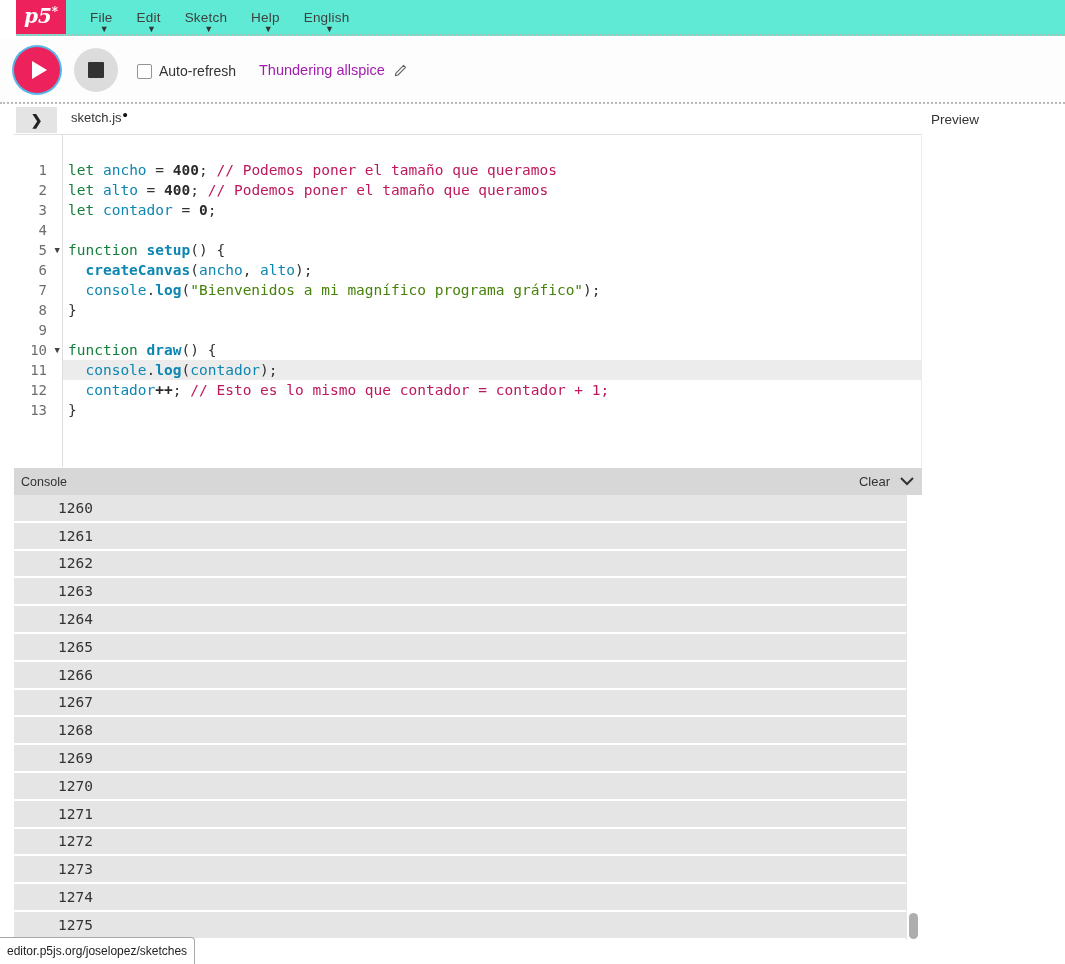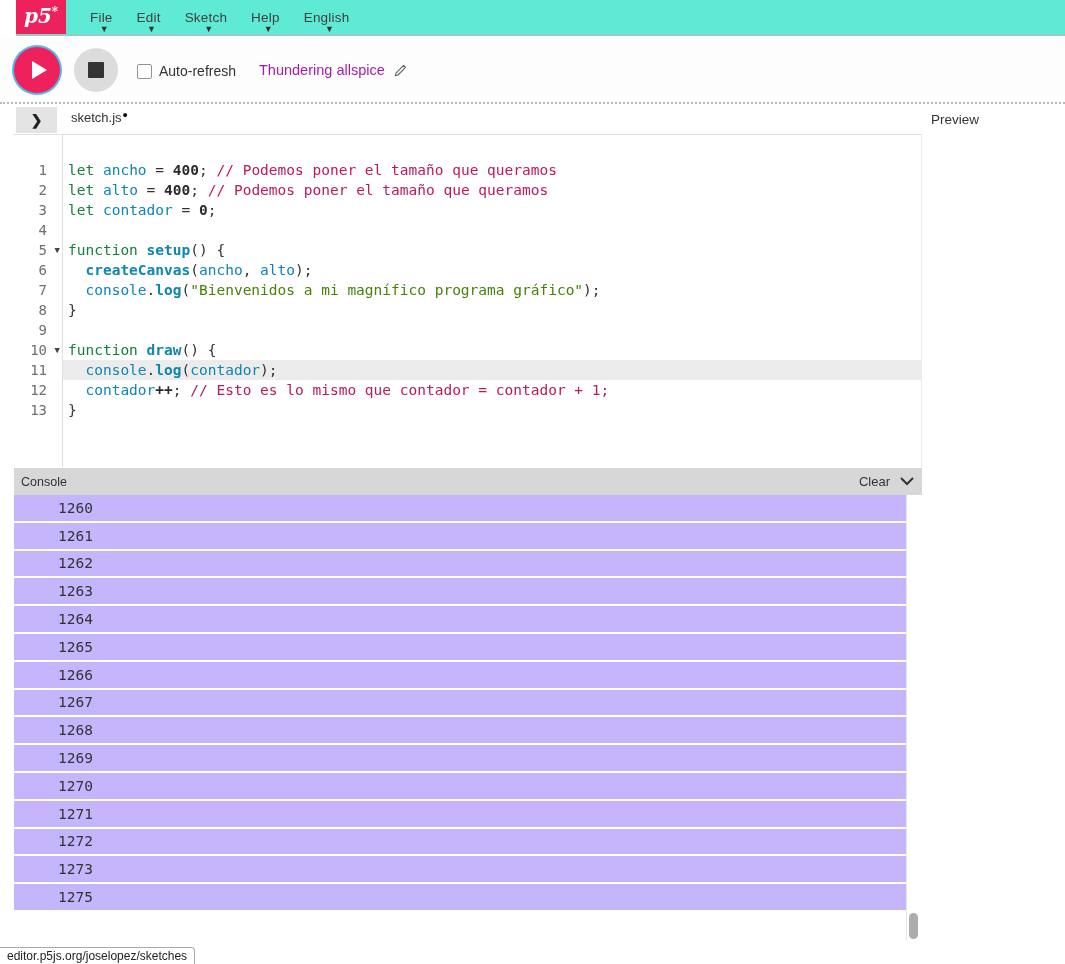--- a/index.html
+++ b/index.html
@@ -75,33 +75,33 @@
                     background:#d7d7d7; display:flex; align-items:center; justify-content:space-between;
                     padding:0 8px 0 7px; }
   .console-title { font-size:12.5px; color:#333; }
   .console-actions { display:flex; align-items:center; }
   .clear-btn { background:none; border:none; font-size:13px; color:#333; cursor:pointer;
                font-family:"Liberation Sans", sans-serif; }
   .console-chevron { margin-left:10px; cursor:pointer; display:inline-flex; }
 
   .console-body { position:absolute; left:14px; top:495px; width:908px; height:445px; background:#fff;
                   overflow:hidden; }
-  .console-row { height:27.8px; background:#c4b5fd; border-bottom:2px solid #fff;
+  .console-row { height:27.8px; background:#e5e5e5; border-bottom:2px solid #fff;
                  display:flex; align-items:center; padding-left:44px; margin-right:16px;
                  font-family:"DejaVu Sans Mono", monospace; font-size:14.5px; color:#333; }
   .console-scrollbar { position:absolute; right:2px; top:0; bottom:0; width:14px; background:#fff;
                        border-left:1px solid #e5e5e5; }
   .console-thumb { position:absolute; right:2.5px; bottom:1px; width:9px; height:26px;
                    background:#adadad; border-radius:5px; cursor:pointer; }
 
   
   .preview-label { position:absolute; left:931px; top:112px; font-size:13.5px; color:#333; }
 
   
-  .status-tooltip { position:absolute; left:0; bottom:0; height:17px; background:#fff;
+  .status-tooltip { position:absolute; left:0; bottom:0; height:27px; background:#fff;
                     border:1px solid #a9a9a9; border-left:none; border-bottom:none;
                     border-radius:0 4px 0 0; display:flex; align-items:center; padding:0 7px;
                     font-size:12px; color:#222; }
 </style>
 </head>
 <body>
 
 <div class="nav">
   <div class="logo">
       <span>p5</span>
@@ -273,20 +273,21 @@
       <div class="console-row">1264</div>
       <div class="console-row">1265</div>
       <div class="console-row">1266</div>
       <div class="console-row">1267</div>
       <div class="console-row">1268</div>
       <div class="console-row">1269</div>
       <div class="console-row">1270</div>
       <div class="console-row">1271</div>
       <div class="console-row">1272</div>
       <div class="console-row">1273</div>
+      <div class="console-row">1274</div>
       <div class="console-row">1275</div>
     </div>
   <div class="console-scrollbar">
     <div class="console-thumb"></div>
   </div>
 </div>
 
 <div class="preview-label">Preview</div>
 
 <div class="status-tooltip">editor.p5js.org/joselopez/sketches</div>

